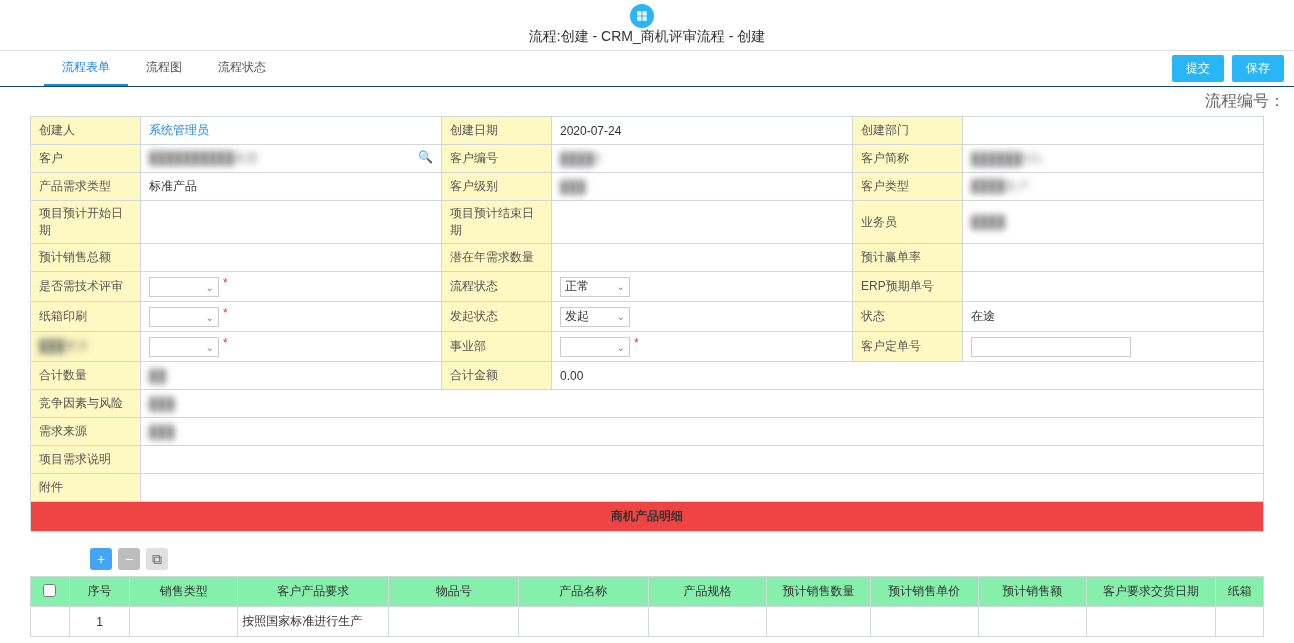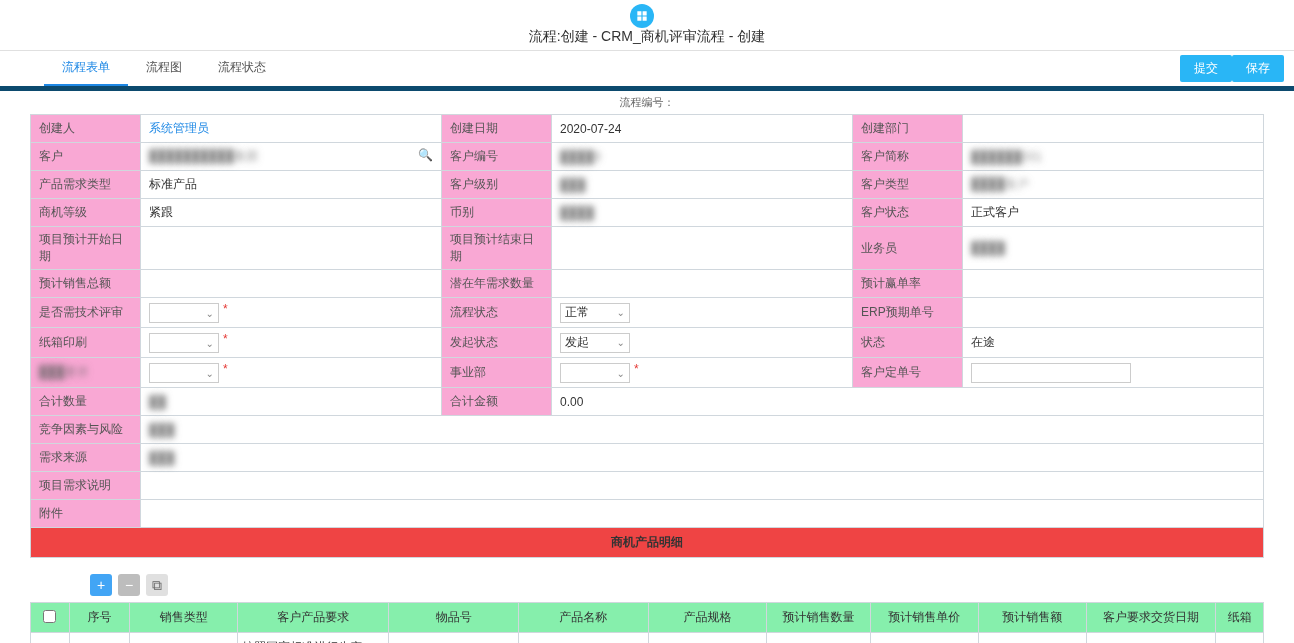--- a/index.html
+++ b/index.html
@@ -1,30 +1,30 @@
 <!DOCTYPE html>
 <html><head>
 <meta charset="utf-8">
 <style>
 * { box-sizing: border-box; margin: 0; padding: 0; }
 body { font-family: "Microsoft YaHei", Arial, sans-serif; font-size: 12px; color: #333; background: #fff; }
 .header { display: flex; align-items: center; padding: 4px 10px; border-bottom: 1px solid #e0e0e0; flex-direction: column; }
 .logo { width: 24px; height: 24px; border-radius: 50%; background: #29b6f6; display: flex; align-items: center; justify-content: center; margin-right: 10px; }
 .logo svg { width: 14px; height: 14px; fill: #fff; }
 .title { font-size: 14px; color: #333; flex: 1; }
-.tabs { display: flex; padding: 0 44px; border-bottom: 5px solid #0c4a6e; position: relative; }
+.tabs { display: flex; padding: 0 44px; border-bottom: 1px solid #0c4a6e; position: relative; }
 .tab { padding: 8px 18px; cursor: pointer; color: #555; }
 .tab.active { color: #1e88e5; border-bottom: 2px solid #1e88e5; }
-.top-right { position: absolute; right: 10px; top: 4px; display: flex; gap: 0; }
+.top-right { position: absolute; right: 10px; top: 4px; display: flex; gap: 8px; }
 .btn { padding: 5px 14px; background: #29b6f6; color: #fff; border: none; border-radius: 2px; cursor: pointer; font-size: 12px; }
-.process-no { text-align: center; padding: 4px 26px; color: #666; font-size: 11px; }
+.process-no { text-align: right; padding: 4px 9px; color: #666; font-size: 16px; }
 .form-wrap { padding: 0 30px 10px 30px; }
 .form-table { width: 100%; border-collapse: collapse; table-layout: fixed; }
 .form-table td { border: 1px solid #d0d7dd; padding: 4px 8px; height: 28px; vertical-align: middle; }
-.form-table td.label { background: #f9a8d4; color: #555; width: 110px; }
+.form-table td.label { background: #fef9c3; color: #555; width: 110px; }
 .form-table td.value { background: #fff; }
 .link { color: #1e88e5; cursor: pointer; }
 .blur { color: transparent; text-shadow: 0 0 6px rgba(100,100,100,0.7); user-select: none; }
 .combo { display: inline-flex; align-items: center; border: 1px solid #ccc; height: 20px; padding: 0 4px; background: #fff; min-width: 70px; }
 .combo .chev { margin-left: auto; color: #888; font-size: 10px; }
 .req { color: #e53935; margin-left: 4px; }
 .input { border: 1px solid #ccc; height: 20px; padding: 0 4px; width: 160px; }
 .search-ico { float: right; color: #aaa; }
 .section-title { text-align: center; font-weight: bold; padding: 6px; border: 1px solid #d0d7dd; border-top: none; background: #ef4444; }
 .toolbar { display: flex; gap: 6px; padding: 6px 30px 6px 90px; }
@@ -90,28 +90,20 @@
 </tr>
 <tr>
   <td class="label">产品需求类型</td>
   <td class="value">标准产品</td>
   <td class="label">客户级别</td>
   <td class="value"><span class="blur">███</span></td>
   <td class="label">客户类型</td>
   <td class="value"><span class="blur">████客户</span></td>
 </tr>
 <tr>
-  <td class="label">商机等级</td>
-  <td class="value">紧跟</td>
-  <td class="label">币别</td>
-  <td class="value"><span class="blur">████</span></td>
-  <td class="label">客户状态</td>
-  <td class="value">正式客户</td>
-</tr>
-<tr>
   <td class="label">项目预计开始日期</td>
   <td class="value"></td>
   <td class="label">项目预计结束日期</td>
   <td class="value"></td>
   <td class="label">业务员</td>
   <td class="value"><span class="blur">████</span></td>
 </tr>
 <tr>
   <td class="label">预计销售总额</td>
   <td class="value"></td>

